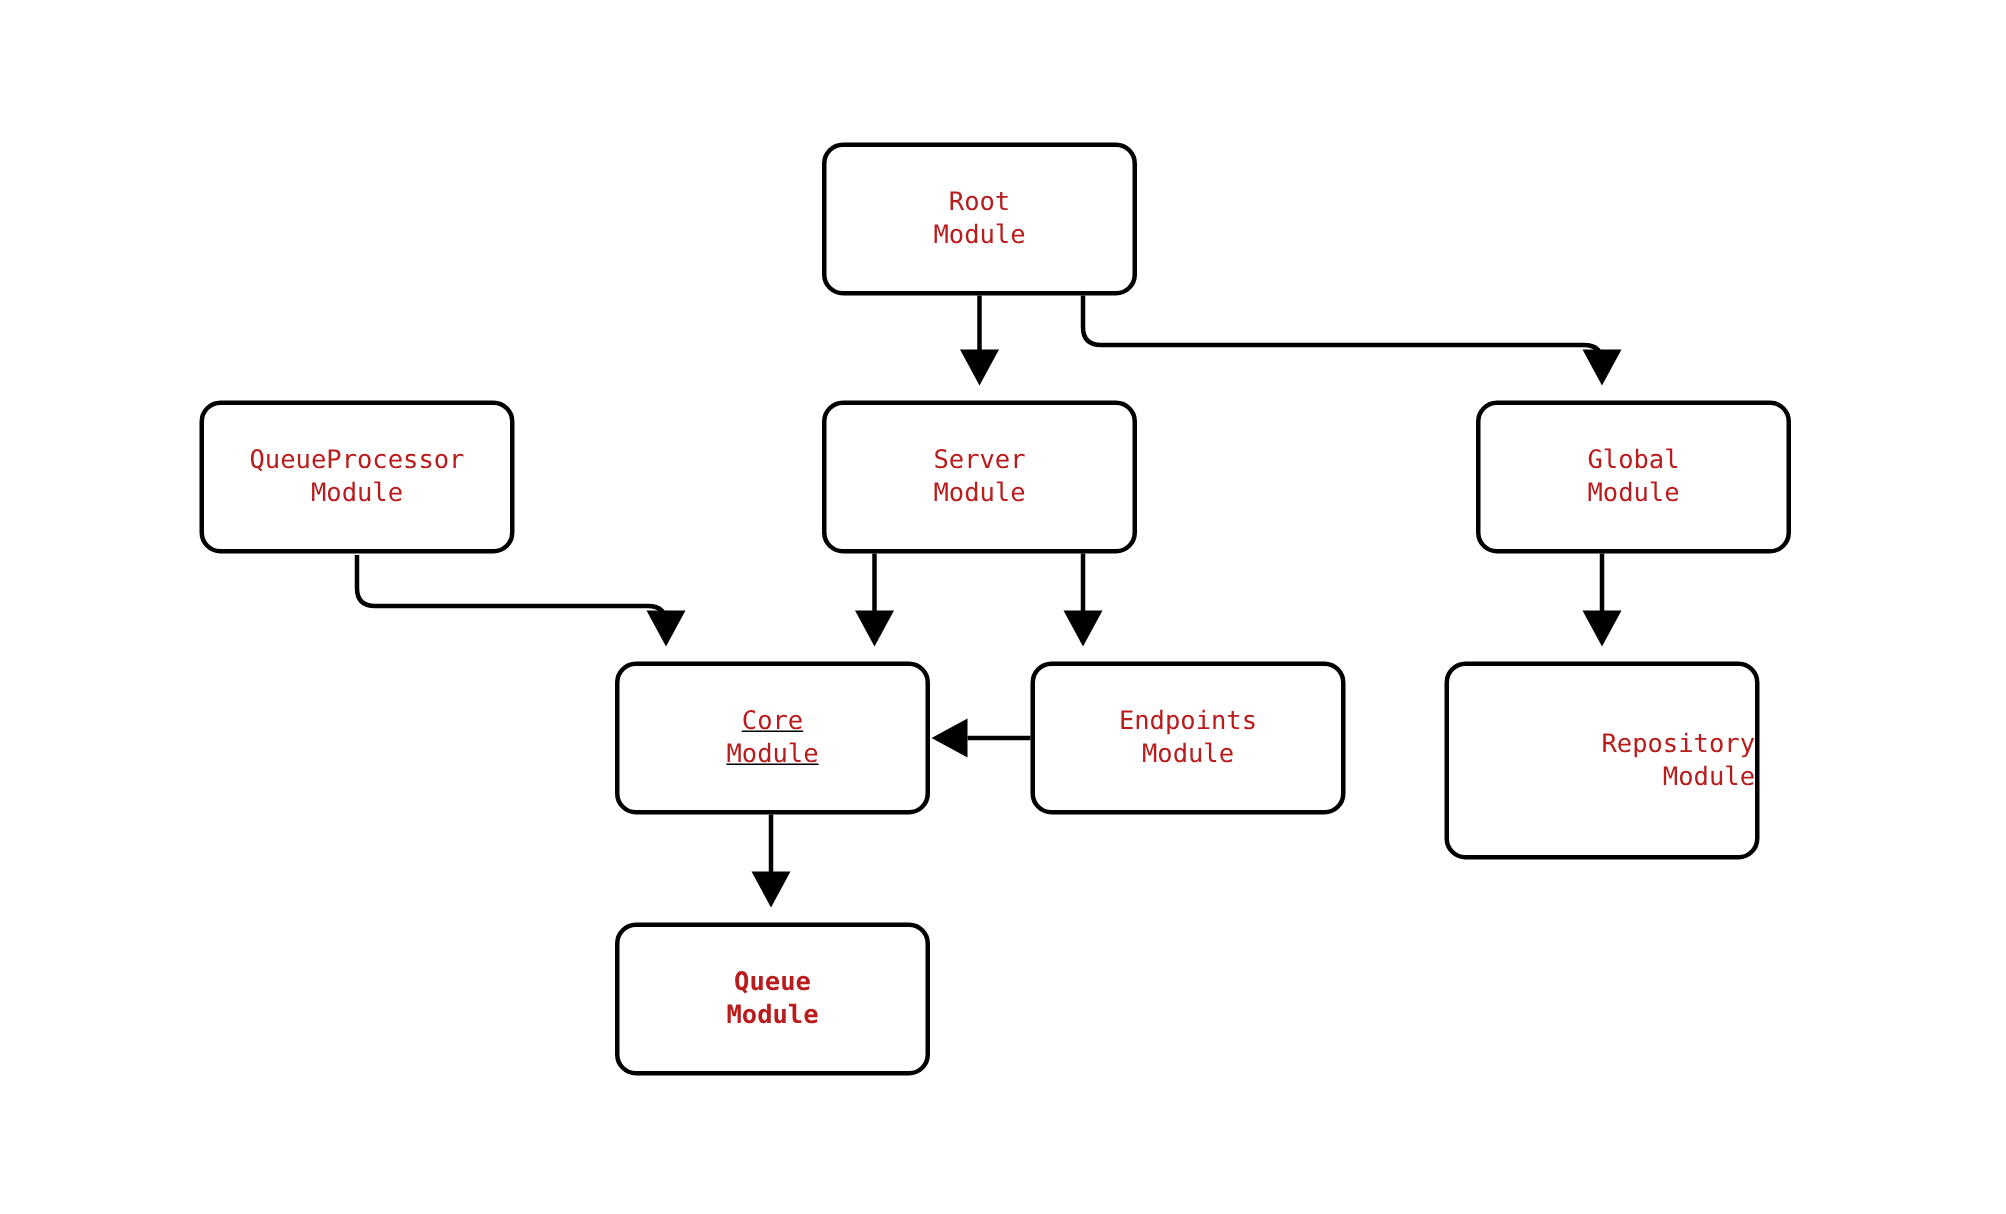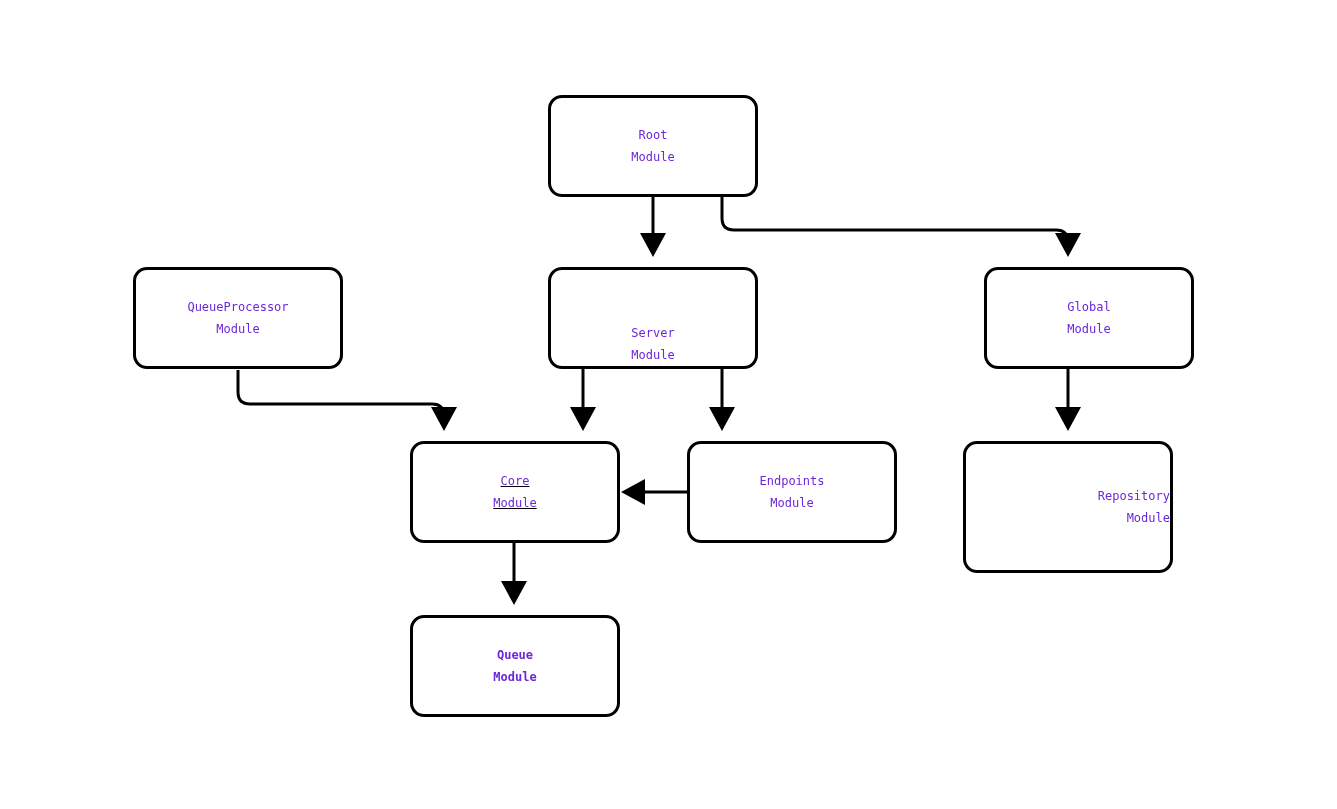--- a/index.html
+++ b/index.html
@@ -34,23 +34,23 @@
     background: #ffffff;
     display: flex;
     flex-direction: column;
     align-items: center;
     justify-content: center;
     text-align: center;
     z-index: 2;
   }
   .node-label {
     font-family: "DejaVu Sans Mono", "Liberation Mono", monospace;
-    font-size: 12px;
+    font-size: 17px;
     line-height: 22px;
-    color: #6d28d9;
+    color: #b91c1c;
     white-space: pre;
     letter-spacing: 0px;
   }
 </style>
 </head>
 <body>
 
 <div id="diagram-root">
 
   <svg id="edge-layer" viewBox="0 0 1337 809" width="1337" height="809" xmlns="http://www.w3.org/2000/svg">
@@ -104,21 +104,21 @@
   <div class="node" style="left:548px; top:95px; width:210px; height:102px;">
     <span class="node-label">Root</span>
     <span class="node-label">Module</span>
   </div>
 
   <div class="node" style="left:133px; top:267px; width:210px; height:102px;">
     <span class="node-label">QueueProcessor</span>
     <span class="node-label">Module</span>
   </div>
 
-  <div class="node" style="left:548px; top:267px; width:210px; height:102px;justify-content:flex-end;">
+  <div class="node" style="left:548px; top:267px; width:210px; height:102px;">
     <span class="node-label">Server</span>
     <span class="node-label">Module</span>
   </div>
 
   <div class="node" style="left:963px; top:267px; width:210px; height:102px;margin-left:21px;">
     <span class="node-label">Global</span>
     <span class="node-label">Module</span>
   </div>
 
   <div class="node" style="left:410px; top:441px; width:210px; height:102px;text-decoration:underline;">

